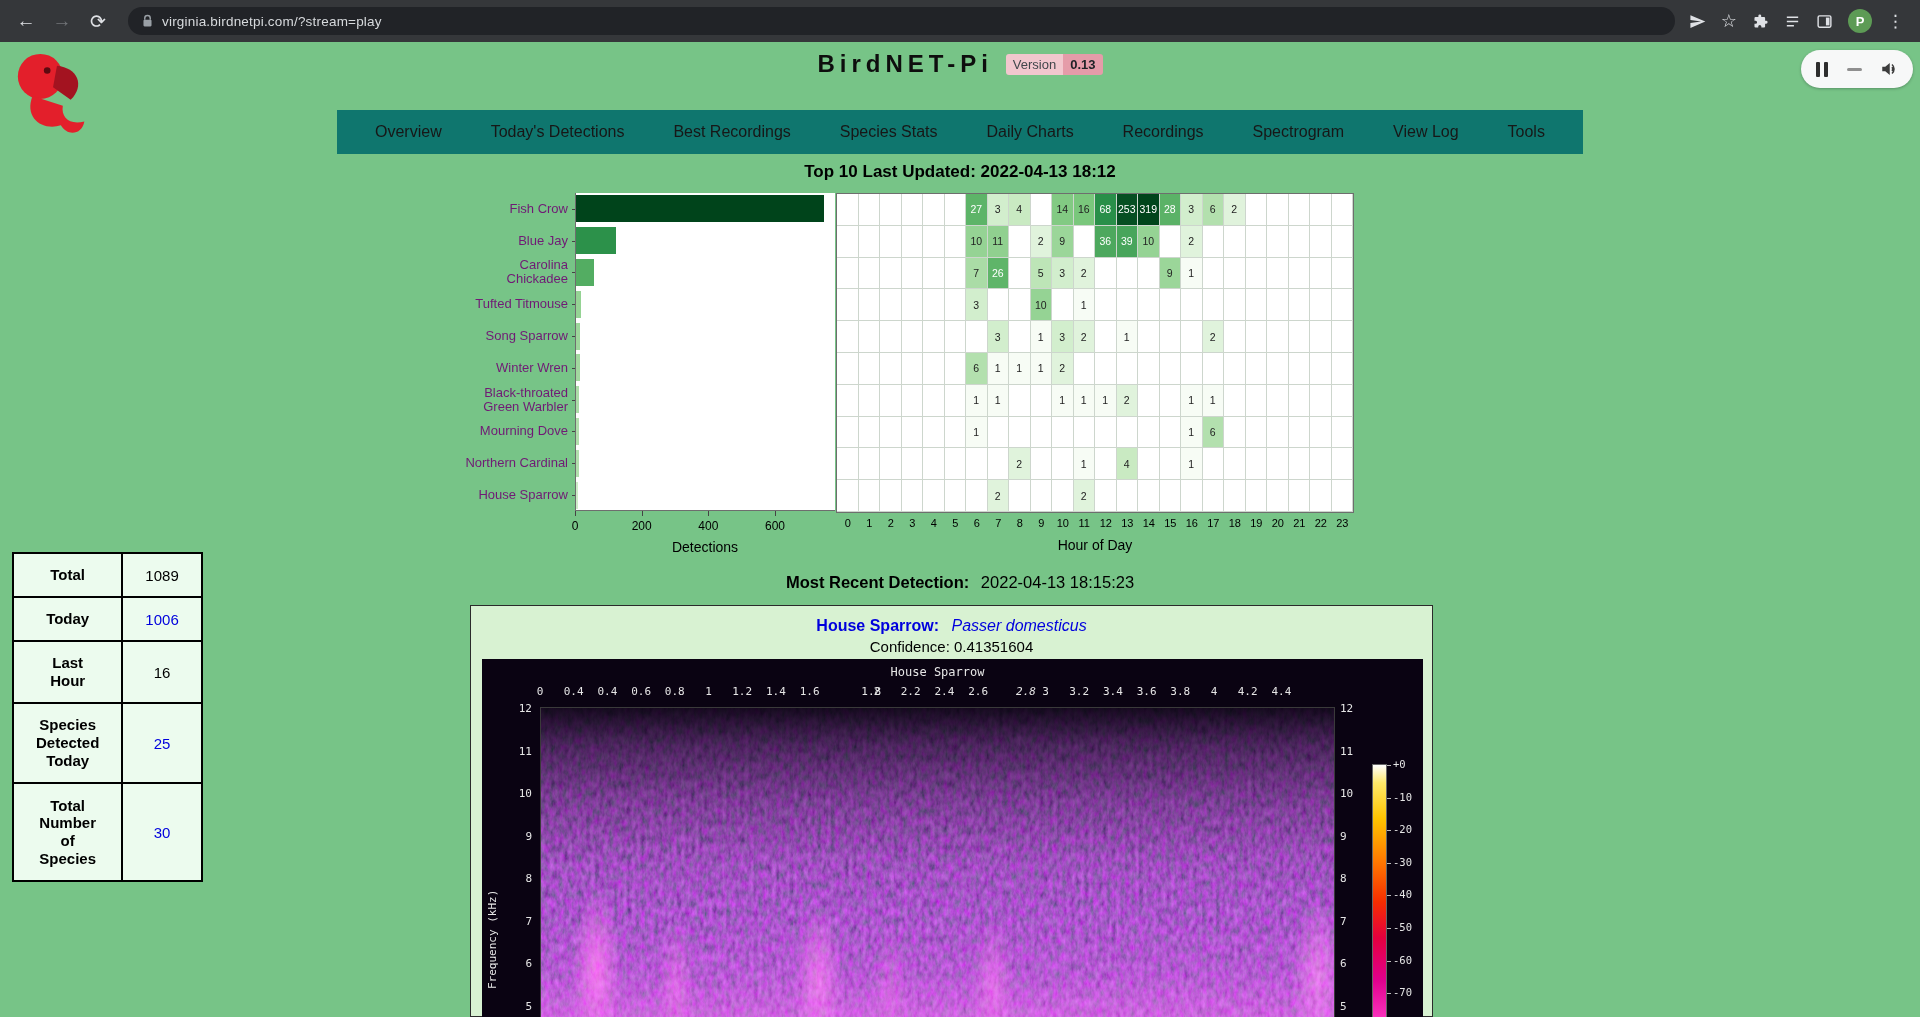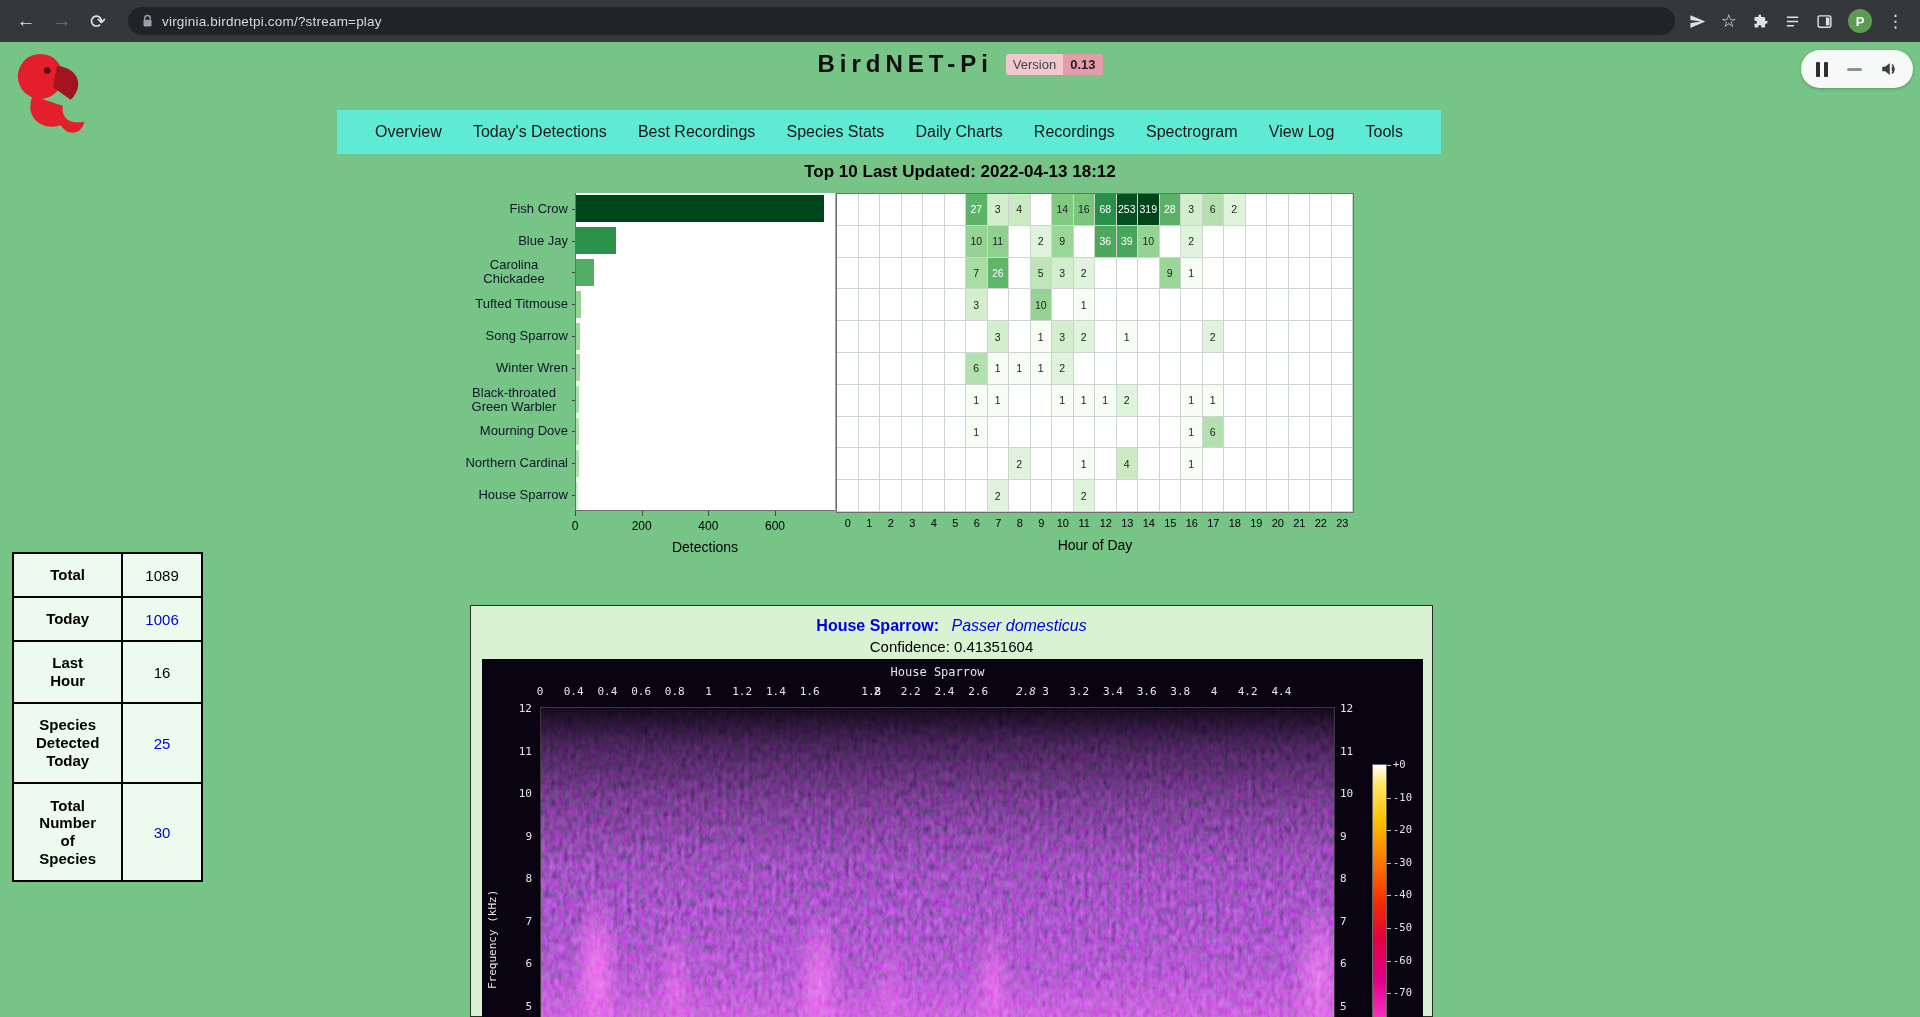--- a/index.html
+++ b/index.html
@@ -25,29 +25,29 @@
   .badge{display:flex;margin-top:4px;border-radius:3px;overflow:hidden;font-size:13px;line-height:1}
   .badge .v1{background:#f2c7ce;color:#41464b;padding:4px 7px}
   .badge .v2{background:#e59ca9;color:#1d2125;padding:4px 7px;font-weight:bold}
 
   .audio{position:absolute;top:50px;right:7px;width:112px;height:38px;background:#f7f8f8;border-radius:19px;display:flex;align-items:center;justify-content:space-between;padding:0 15px;box-shadow:0 1px 3px rgba(0,0,0,.25)}
   .pause{display:flex;gap:4px;cursor:pointer}
   .pause i{display:block;width:4px;height:15px;background:#2e2e2e;border-radius:1px}
   .dash{width:15px;height:3px;background:#8f8f8f;border-radius:2px;cursor:pointer}
 
   
-  .menu{position:absolute;left:337px;top:110px;width:1104px;height:44px;background:#5eead4;display:flex;align-items:center;justify-content:space-between;padding:0 38px}
+  .menu{position:absolute;left:337px;top:110px;width:1246px;height:44px;background:#0f766e;display:flex;align-items:center;justify-content:space-between;padding:0 38px}
   .menu-item{font-size:16px;color:#171717;white-space:nowrap;cursor:pointer}
 
   .h-top10{position:absolute;top:162px;left:0;width:100%;text-align:center;font-size:17px;font-weight:bold;color:#000}
 
   
   .chart{position:absolute;left:0;top:193px;width:1920px;height:380px}
   .spec-labels{position:absolute;left:460px;top:0;width:110px}
-  .spec-row{height:31.8px;display:flex;align-items:center;justify-content:flex-end;text-align:center;font-size:13px;line-height:1.08;color:#0f172a;position:relative;padding-right:2px}
+  .spec-row{height:31.8px;display:flex;align-items:center;justify-content:flex-end;text-align:right;font-size:13px;line-height:1.08;color:#701a75;position:relative;padding-right:2px}
   .spec-row::after{content:"";position:absolute;right:-7px;top:50%;width:5px;height:1px;background:#444}
   .bars{position:absolute;left:575px;top:0;width:260px;height:318px;background:#fff;border-left:1px solid #6e6e6e;border-bottom:1px solid #6e6e6e}
   .bar{position:absolute;left:0;height:27px}
   .bxt{position:absolute;left:575px;top:318px;width:262px}
   .btick{position:absolute;top:0;width:1px;height:5px;background:#444}
   .bticklab{position:absolute;top:8px;transform:translateX(-50%);font-size:12px;color:#000}
   .heat{position:absolute;left:836px;top:0;width:518px;height:320px;background:#fff;border:1px solid #6e6e6e}
   .cell{position:absolute;width:21.5px;height:31.8px;border-right:1px solid #cdd6cd;border-bottom:1px solid #cdd6cd;display:flex;align-items:center;justify-content:center;font-size:10.5px}
   .hxt{position:absolute;left:837px;top:324px;width:518px}
   .hlab{position:absolute;transform:translateX(-50%);font-size:11px;color:#000}
@@ -522,20 +522,24 @@
           <td class="lbl">Species Detected Today</td>
           <td class="val linkv">25</td>
         </tr>
         <tr>
           <td class="lbl">Total Number of Species</td>
           <td class="val linkv">30</td>
         </tr>
       </tbody>
   </table>
 
+  <div class="recent">
+    <b>Most Recent Detection:</b>
+    <span>2022-04-13 18:15:23</span>
+  </div>
 
   <div class="panel">
     <div class="panel-title">
       <span class="sp">House Sparrow:</span>
       <span class="sci">Passer domesticus</span>
     </div>
     <div class="panel-conf">Confidence: 0.41351604</div>
 
     <div class="spec">
       <div class="spec-title">House Sparrow</div>

